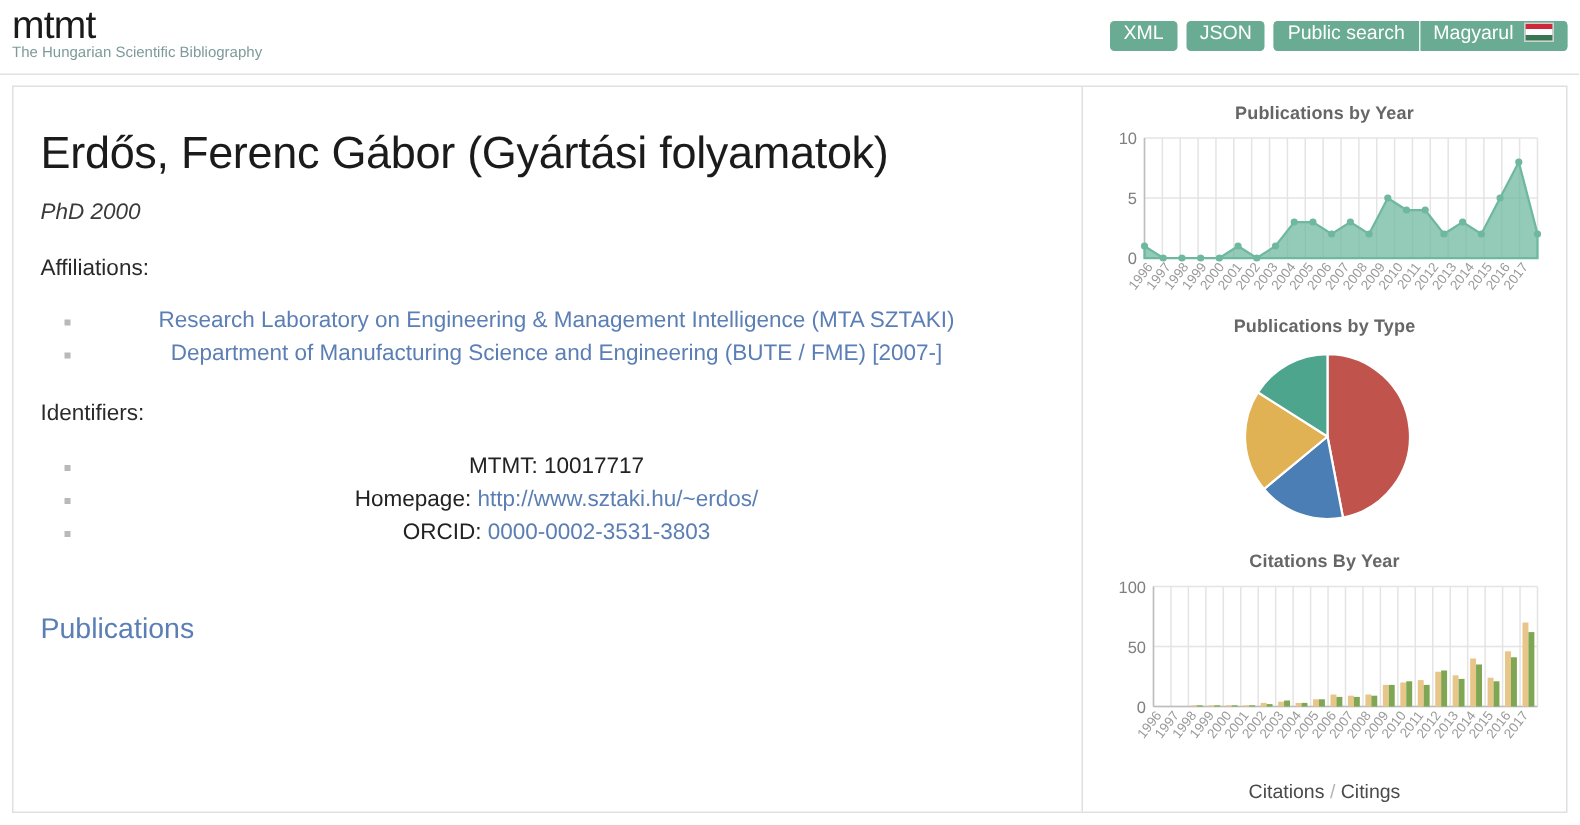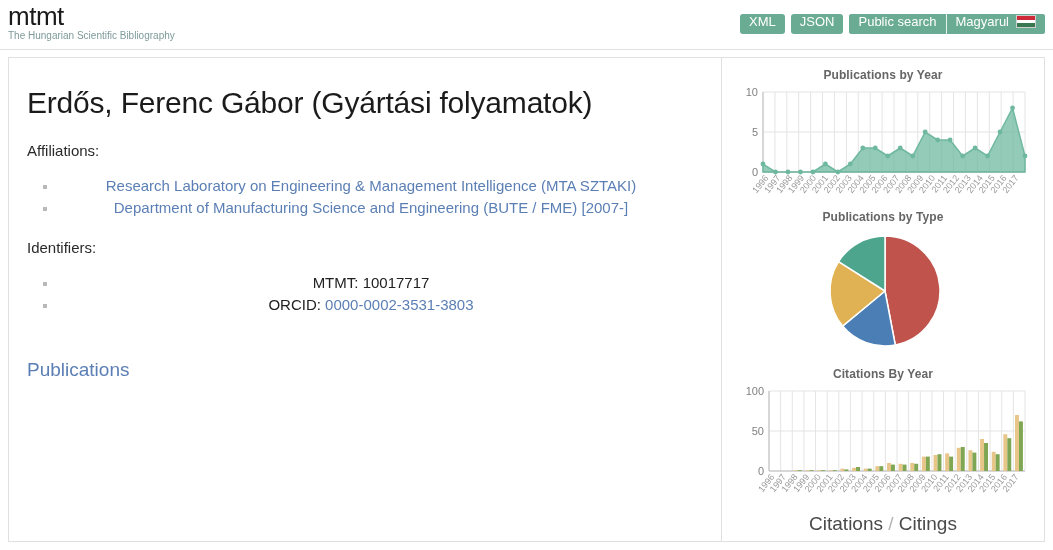--- a/index.html
+++ b/index.html
@@ -104,21 +104,21 @@
   .chart-title {
     text-align: center; font-size: 12px; font-weight: bold;
     color: #666; margin: 6px 0 2px 0; letter-spacing: .1px;
   }
   .chart-svg { display: block; margin: 0 auto; }
   .axis-text { font-family: "Liberation Sans", sans-serif; font-size: 11px; fill: #808080; }
   .tick-year { font-family: "Liberation Sans", sans-serif; font-size: 9px; fill: #9a9a9a; }
   .gridline { stroke: #e4e4e4; stroke-width: 1; }
   .axisline { stroke: #bdbdbd; stroke-width: 1; }
   .series-caption {
-    text-align: center; font-size: 19px; color: #4a4a4a;
+    text-align: center; font-size: 13px; color: #4a4a4a;
     position: absolute; left: 0; right: 0; bottom: 6px;
   }
   .series-caption .sep { color: #b5b5b5; }
 </style>
 </head>
 <body>
 
 <div class="page">
 
   <div class="header">
@@ -138,32 +138,37 @@
           <span class="flag"></span>
         </div>
       </div>
     </div>
   </div>
 
   <div class="panel">
 
     <div class="main-col">
       <h1 class="person-name">Erdős, Ferenc Gábor (Gyártási folyamatok)</h1>
+      <div class="degree">PhD 2000</div>
 
       <div class="section-label">Affiliations:</div>
       <ul class="plain">
         <li><a class="link" id="aff0">Research Laboratory on Engineering &amp; Management Intelligence (MTA SZTAKI)</a></li>
         <li><a class="link" id="aff1">Department of Manufacturing Science and Engineering (BUTE / FME) [2007-]</a></li>
       </ul>
 
       <div class="section-label">Identifiers:</div>
       <ul class="plain">
         <li>
           <span>MTMT:</span>
           <span>10017717</span>
+        </li>
+        <li>
+          <span>Homepage:</span>
+          <a class="link">http://www.sztaki.hu/~erdos/</a>
         </li>
         <li>
           <span>ORCID:</span>
           <a class="link">0000-0002-3531-3803</a>
         </li>
       </ul>
 
       <a class="link pubs-link">Publications</a>
     </div>
 

